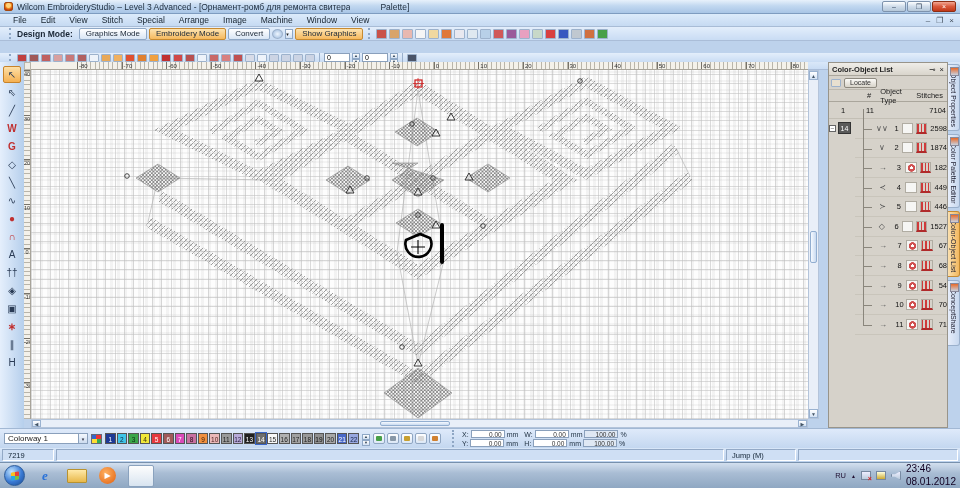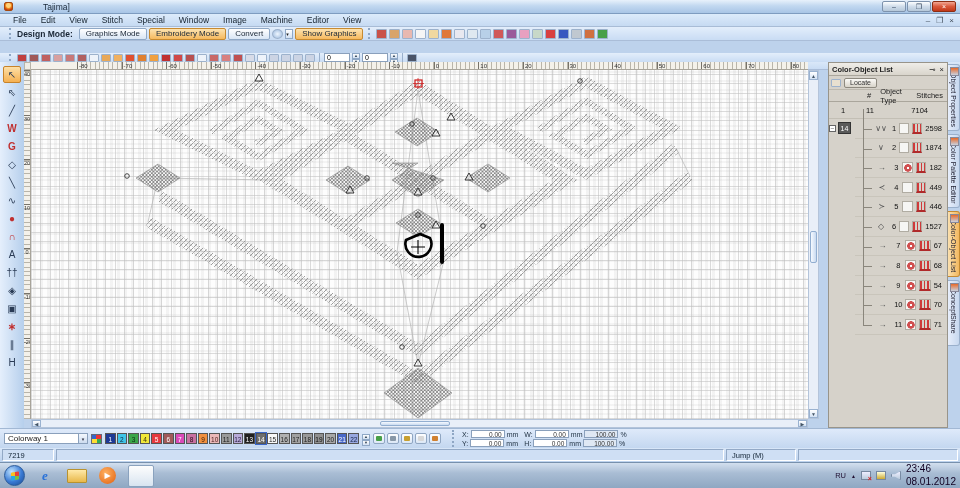--- a/index.html
+++ b/index.html
@@ -68,32 +68,32 @@
 #panel .ptools{height:14px;display:flex;align-items:center;gap:3px;padding:0 2px;border-bottom:1px solid #bdb9af}
 .locate{height:10px;padding:0 5px;font-size:7px;border:1px solid #8e8a80;border-radius:2px;background:linear-gradient(#fbfaf7,#d8d4ca);color:#333}
 #panel .phead{height:12px;display:flex;align-items:center;border-bottom:1px solid #aaa69c;color:#222}
 #panel .phead .c1{width:40px}
 #panel .phead .c2{width:14px}
 #panel .phead .c3{width:38px}
 #panel .phead .c4{flex:1;text-align:left;padding-right:4px}
 .sumrow{height:17px;display:flex;align-items:center;border-bottom:1px solid #c3bfb5;color:#111}
 .sumrow .s1{width:28px;text-align:center}
 .sumrow .s2{width:26px;text-align:center}
-.sumrow .s3{flex:1;text-align:right;padding-right:19px}
+.sumrow .s3{flex:1;text-align:right;padding-right:1px}
 .objrows{position:relative}
 .obj-row{height:19.6px;display:flex;align-items:center;border-bottom:1px solid #c9c5bb;position:relative;padding-left:18px}
 .obj-row::before{content:"";position:absolute;left:8px;top:-10px;height:20px;width:8px;border-left:1px solid #8a867c;border-bottom:1px solid #8a867c}
 .obj-row.last::before{height:20px;top:-10px}
 .obj-row .shape{width:20px;font-size:8px;color:#555;text-align:center}
 .obj-row .onum{width:13px;text-align:center;color:#111}
 .ic1,.ic2{display:inline-block;width:12px;height:11px;margin-right:3px;border:1px solid #b0aca2;background:#f6f6f4;position:relative}
 .t-run .ic1{background:#f8f8f6 radial-gradient(circle at 25% 72%,#d04040 0 2px,transparent 2.5px),repeating-linear-gradient(55deg,#b8b8b8 0 1px,transparent 1px 3px)}
 .t-fill .ic1{background:radial-gradient(circle at 55% 55%,#fff 0 1.5px,#d05050 1.5px 3.5px,#f6f6f4 4px),linear-gradient(135deg,#3a9a3a 0 2px,transparent 2px)}
 .ic2{background:repeating-linear-gradient(90deg,#cf3a3a 0 1.5px,transparent 1.5px 3.5px);border-bottom:2px solid #b02a2a}
-.obj-row .stc{flex:1;text-align:right;padding-right:5px;color:#111}
+.obj-row .stc{flex:1;text-align:right;color:#111}
 #grpbox{position:absolute;left:-17px;top:3px;width:13px;height:12px;background:#5a5a5a;color:#fff;font-size:7px;text-align:center;line-height:12px;border:1px solid #333}
 #grpexp{position:absolute;left:-26px;top:6px;width:7px;height:7px;border:1px solid #666;background:#fff;font-size:6px;line-height:5px;text-align:center;color:#333}
 
 #tabstrip{top:62px;left:948px;width:12px;height:366px;display:flex;flex-direction:column;gap:3px;padding-top:2px}
 .vtab{writing-mode:vertical-rl;font-size:7px;color:#223;background:linear-gradient(90deg,#e7eefb,#c7d8ef);border:1px solid #9ab0cc;border-left:none;border-radius:0 3px 3px 0;padding:8px 0 3px 0;display:flex;align-items:center;min-height:66px;position:relative}
 .vtab::before{content:"";position:absolute;top:2px;left:2px;width:7px;height:7px;background:linear-gradient(#e86a2a,#c9d2e0);border:1px solid #889}
 .vtab.active{background:linear-gradient(90deg,#fbe0ae,#f3b85f);border-color:#c58a32}
 
 #bottombar{top:428px;left:0;width:960px;height:20px;background:linear-gradient(#dfeafa,#c3d7f0);border-top:1px solid #a2b8d4;display:flex;align-items:center;padding:0 4px;gap:3px}
 #cwcombo{width:84px}
@@ -123,40 +123,41 @@
 #tray{margin-left:auto;display:flex;align-items:center;gap:5px;color:#213;font-size:7.5px}
 .tico{width:10px;height:9px;border:1px solid #7688a0;background:linear-gradient(#eef,#bcd);position:relative}
 .tico.net::after{content:"×";position:absolute;right:-2px;bottom:-3px;color:#d22;font-size:7px;font-weight:bold}
 #clock{font-size:10px;line-height:1.25;color:#102}
 </style>
 </head>
 <body>
 
 <div id="titlebar" class="abs">
   <span class="appicon"></span>
-  <span class="machine">Tajima]</span>
+  <span class="ttl">Wilcom EmbroideryStudio – Level 3 Advanced - [Орнамент-ромб для ремонта свитера</span>
+  <span class="machine">Palette]</span>
   <span class="winbtns">
     <span class="winbtn">–</span>
     <span class="winbtn">❐</span>
     <span class="winbtn close">×</span>
   </span>
 </div>
 
 <div id="menubar" class="abs">
   <span style="display:flex">
 
   <span class="menu-item">File</span>
       <span class="menu-item">Edit</span>
       <span class="menu-item">View</span>
       <span class="menu-item">Stitch</span>
       <span class="menu-item">Special</span>
-      <span class="menu-item">Window</span>
+      <span class="menu-item">Arrange</span>
       <span class="menu-item">Image</span>
       <span class="menu-item">Machine</span>
-      <span class="menu-item">Editor</span>
+      <span class="menu-item">Window</span>
       <span class="menu-item">View</span>
     </span>
   <span id="docbtns">
 
   <span>–</span>
       <span>❐</span>
       <span>×</span>
     </span>
 </div>
 

